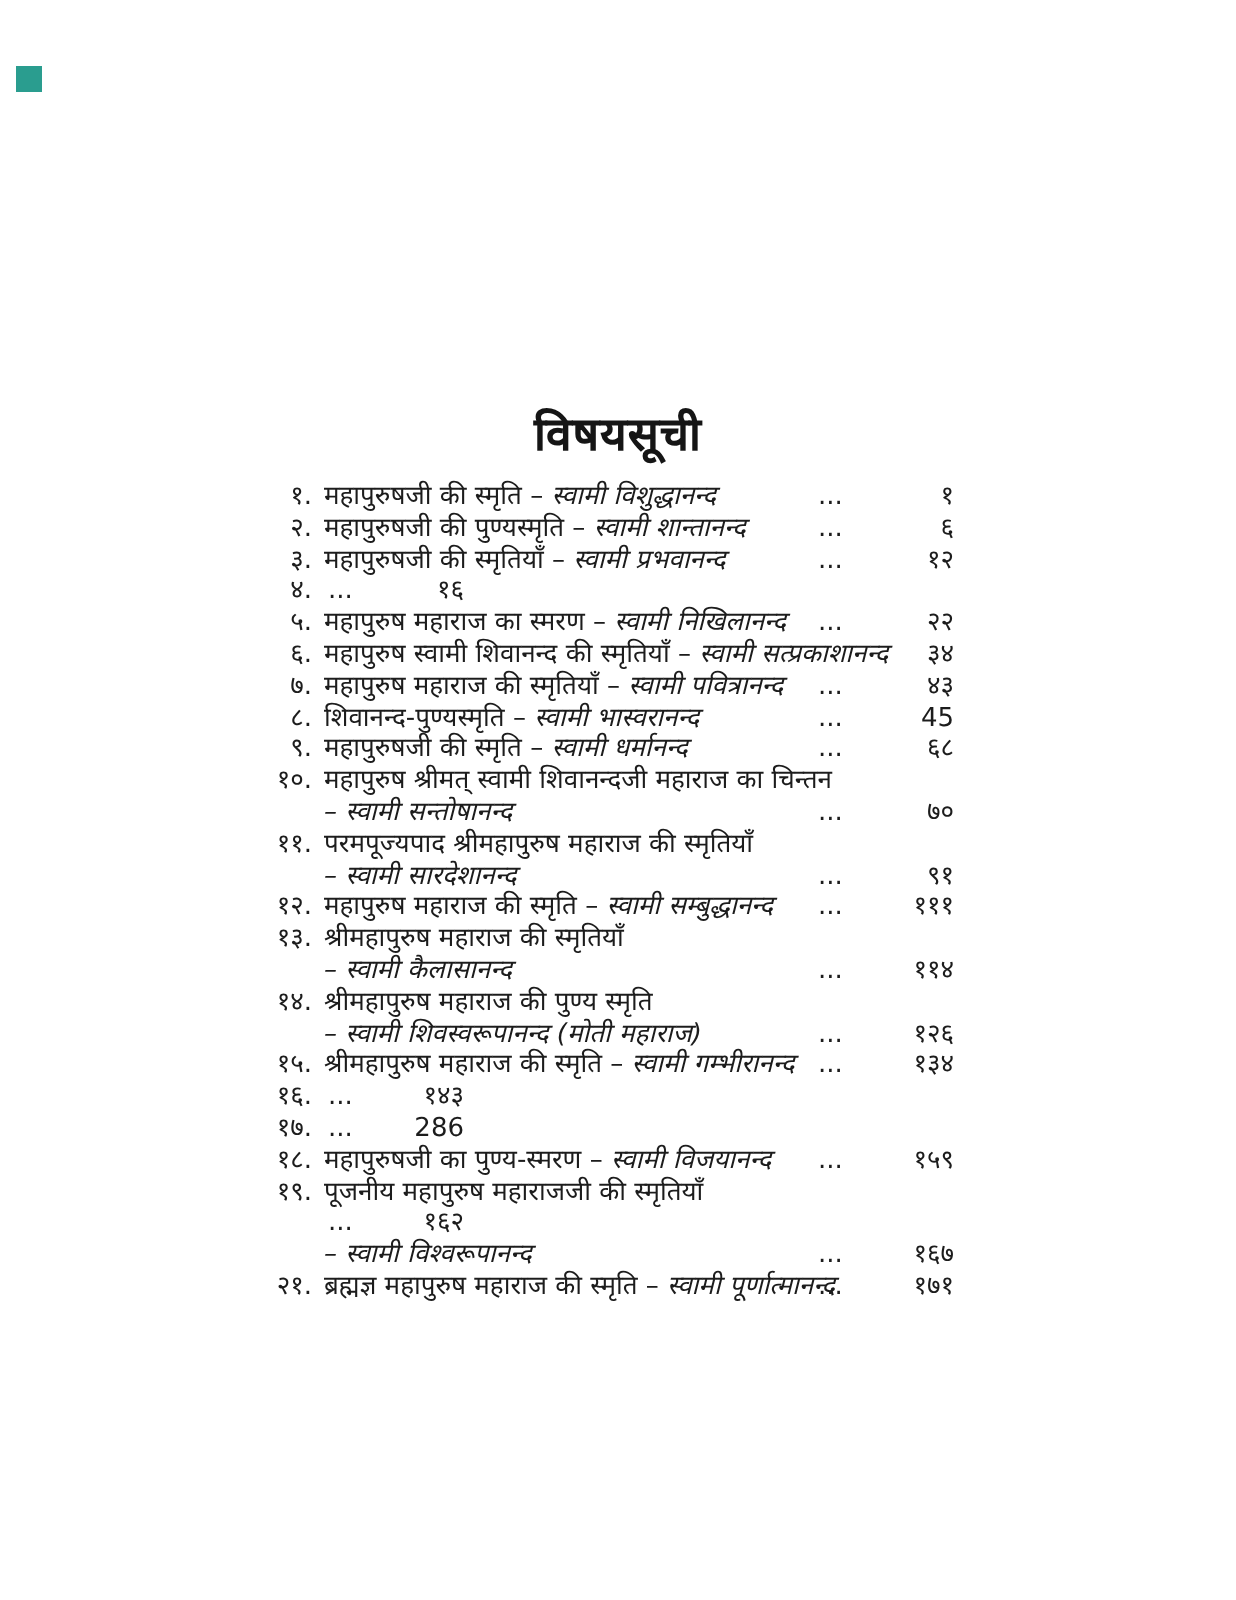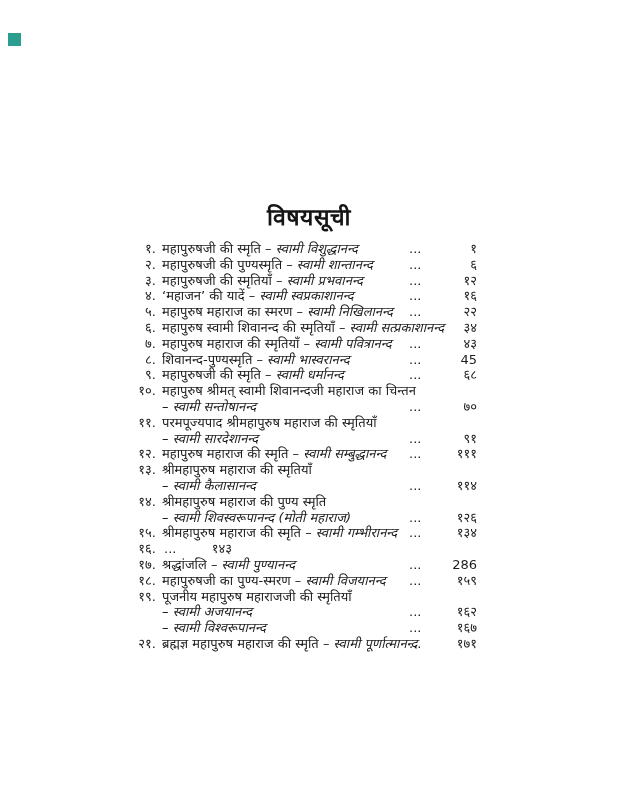--- a/index.html
+++ b/index.html
@@ -47,21 +47,20 @@
         <span class="pageno">६</span>
       </div>
       <div class="line">
         <span class="num">३.</span>
         <span class="text">महापुरुषजी की स्मृतियाँ – <i>स्वामी प्रभवानन्द</i></span>
         <span class="dots">...</span>
         <span class="pageno">१२</span>
       </div>
       <div class="line">
         <span class="num">४.</span>
-        <span class="text">‘महाजन’ की यादें – <i>स्वामी स्वप्रकाशानन्द</i></span>
         <span class="dots">...</span>
         <span class="pageno">१६</span>
       </div>
       <div class="line">
         <span class="num">५.</span>
         <span class="text">महापुरुष महाराज का स्मरण – <i>स्वामी निखिलानन्द</i></span>
         <span class="dots">...</span>
         <span class="pageno">२२</span>
       </div>
       <div class="line">
@@ -148,39 +147,37 @@
         <span class="dots">...</span>
         <span class="pageno">१३४</span>
       </div>
       <div class="line">
         <span class="num">१६.</span>
         <span class="dots">...</span>
         <span class="pageno">१४३</span>
       </div>
       <div class="line">
         <span class="num">१७.</span>
-        <span class="text">श्रद्धांजलि – <i>स्वामी पुण्यानन्द</i></span>
         <span class="dots">...</span>
         <span class="pageno">286</span>
       </div>
       <div class="line">
         <span class="num">१८.</span>
         <span class="text">महापुरुषजी का पुण्य-स्मरण – <i>स्वामी विजयानन्द</i></span>
         <span class="dots">...</span>
         <span class="pageno">१५९</span>
       </div>
       <div class="line">
         <span class="num">१९.</span>
         <span class="text">पूजनीय महापुरुष महाराजजी की स्मृतियाँ</span>
         <span class="dots"></span>
         <span class="pageno"></span>
       </div>
       <div class="line">
         <span class="num"></span>
-        <span class="text"><i>– स्वामी अजयानन्द</i></span>
         <span class="dots">...</span>
         <span class="pageno">१६२</span>
       </div>
       <div class="line">
         <span class="num"></span>
         <span class="text"><i>– स्वामी विश्वरूपानन्द</i></span>
         <span class="dots">...</span>
         <span class="pageno">१६७</span>
       </div>
       <div class="line">

